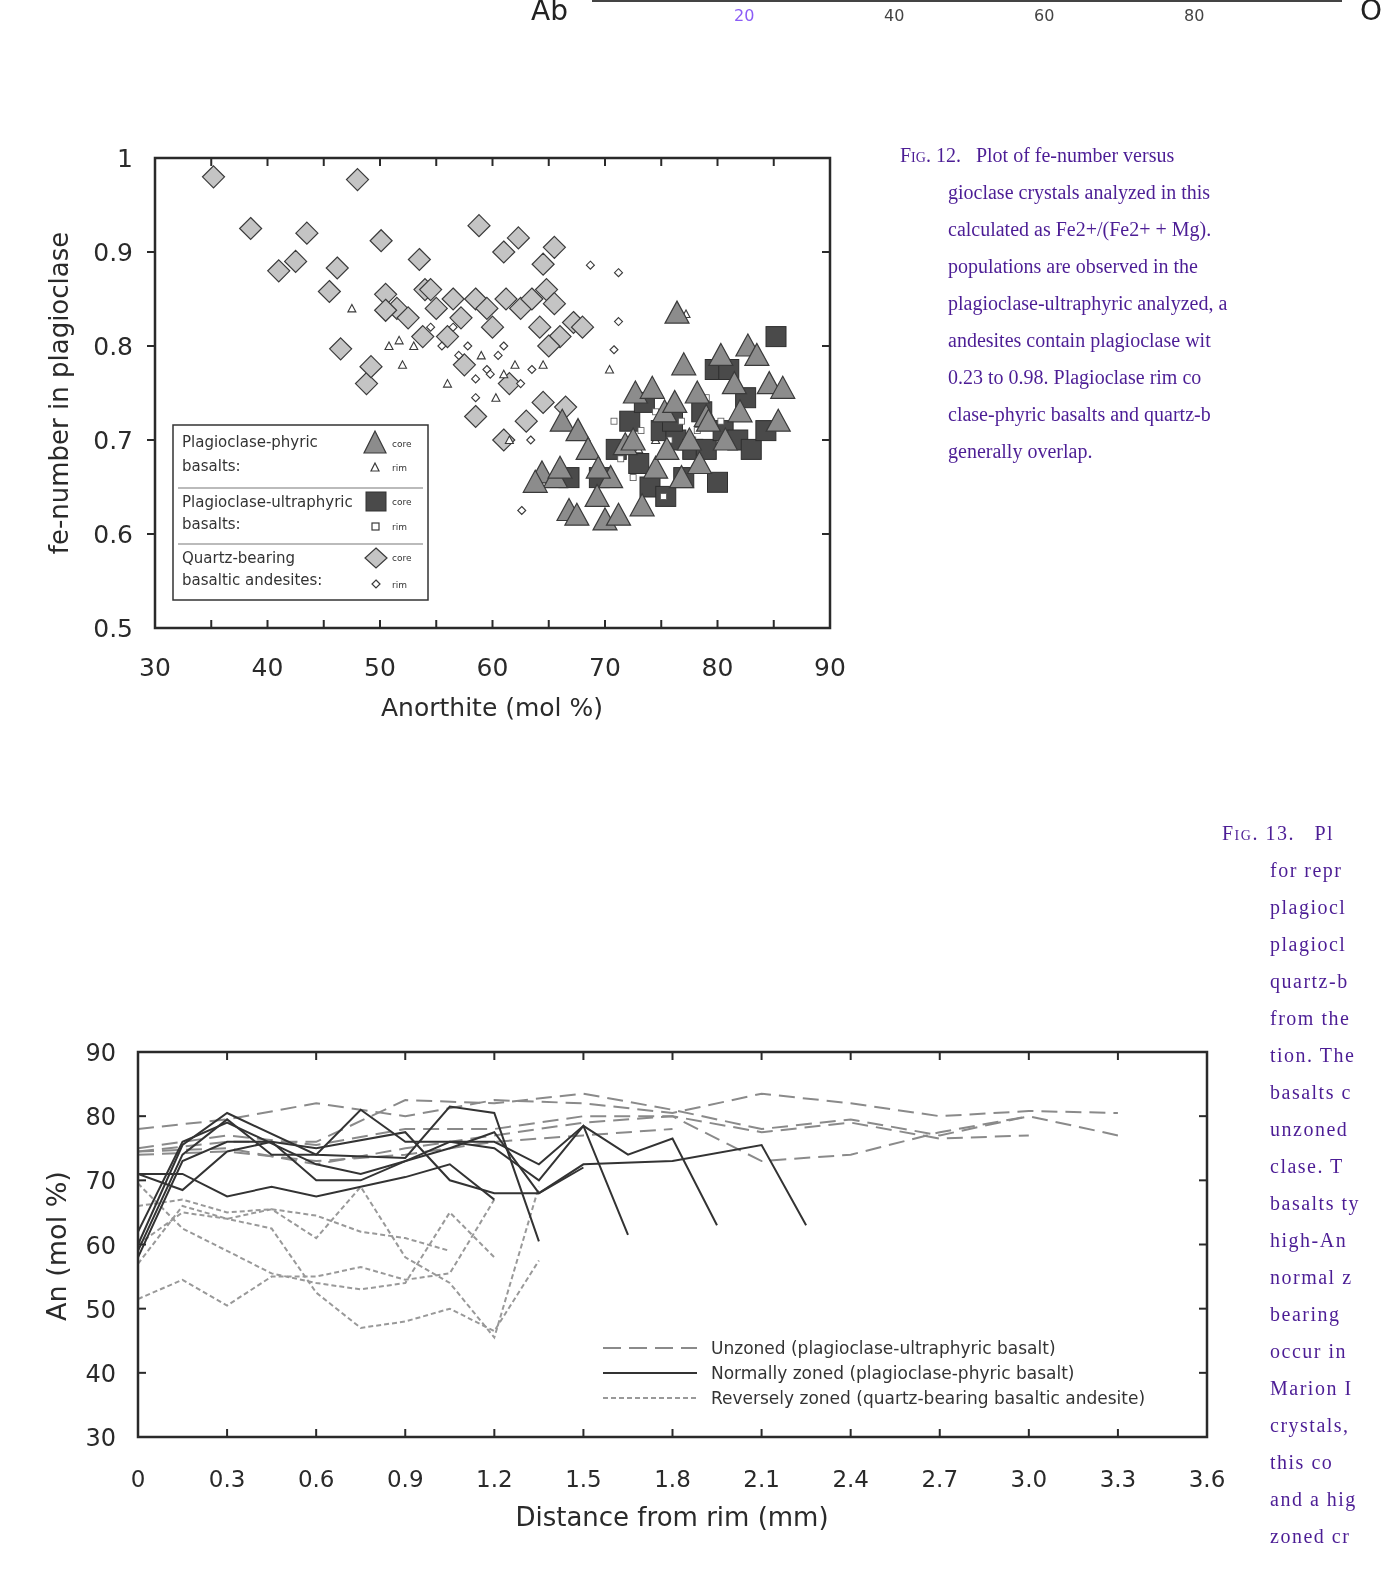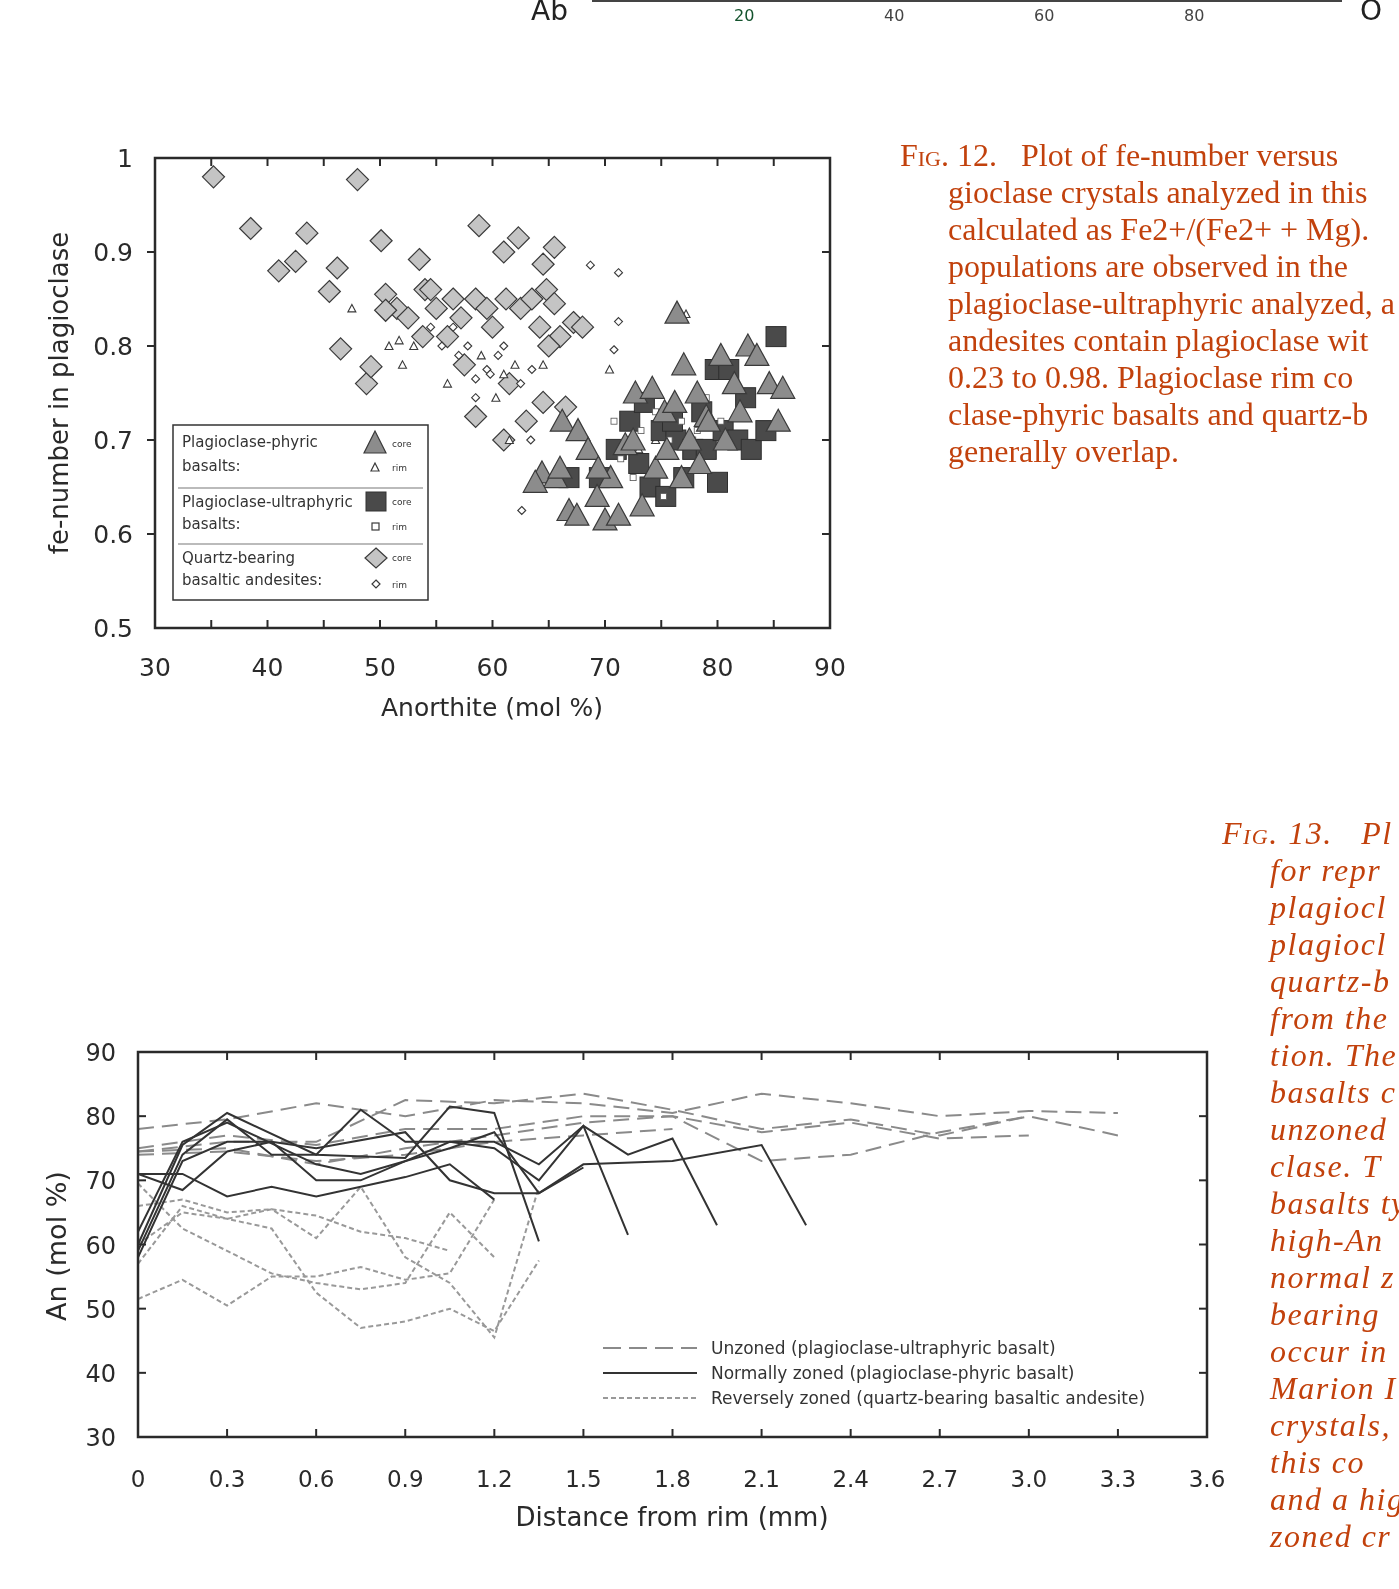--- a/index.html
+++ b/index.html
@@ -1,33 +1,33 @@
 <!DOCTYPE html>
 <html><head>
 <meta charset="utf-8">
 <style>
   html, body { margin: 0; padding: 0; background: #ffffff; }
   body { width: 1399px; height: 1589px; position: relative; overflow: hidden; font-family: "DejaVu Sans", sans-serif; color: #222; }
   .abs { position: absolute; }
   svg text { font-family: "DejaVu Sans", sans-serif; }
-  .caption { font-family: "Liberation Serif", "DejaVu Serif", serif; font-size: 32px; line-height: 37px; color: #c2410c; white-space: nowrap; }
+  .caption { font-family: "Liberation Serif", "DejaVu Serif", serif; font-size: 20px; line-height: 37px; color: #4c1d95; white-space: nowrap; }
   .caption .line { display: block; }
   .caption .indent { padding-left: 48px; }
   .caption .sc { font-variant: small-caps; }
   .top-ab { font-size: 28px; color: #222; }
   .leg-text { font-size: 15px; fill: #333; }
   .leg-small { font-size: 9px; fill: #333; }
 </style>
 </head>
 <body>
 
 <div class="abs" style="left:0;top:0;width:1123px;height:40px;">
   <span class="abs top-ab" style="left:531px;top:-6px;">Ab</span>
   <div class="abs" style="left:592px;top:0;width:750px;height:2px;background:#444;"></div>
-  <span class="abs" style="left:734px;top:6px;font-size:16px;color:#14532d;">20</span>
+  <span class="abs" style="left:734px;top:6px;font-size:16px;color:#8b5cf6;">20</span>
   <span class="abs" style="left:884px;top:6px;font-size:16px;color:#444;">40</span>
   <span class="abs" style="left:1034px;top:6px;font-size:16px;color:#444;">60</span>
   <span class="abs" style="left:1184px;top:6px;font-size:16px;color:#444;">80</span>
   <span class="abs top-ab" style="left:1360px;top:-6px;">O</span>
 </div>
 
 <svg class="abs" id="fig12-svg" style="left:0;top:100px;" width="880" height="640" viewBox="0 100 880 640">
   <g id="fig12-markers">
       <polygon points="213.50000000000003,165.8 224.50000000000003,176.8 213.50000000000003,187.8 202.50000000000003,176.8" fill="#c4c4c4" stroke="#3a3a3a" stroke-width="1.2"></polygon>
       <polygon points="357.5,168.62 368.5,179.62 357.5,190.62 346.5,179.62" fill="#c4c4c4" stroke="#3a3a3a" stroke-width="1.2"></polygon>
@@ -359,21 +359,21 @@
   <g>
     <line x1="603" y1="1348" x2="697" y2="1348" stroke="#8a8a8a" stroke-width="2" stroke-dasharray="18,8"></line>
     <line x1="603" y1="1373" x2="697" y2="1373" stroke="#333" stroke-width="2"></line>
     <line x1="603" y1="1398" x2="697" y2="1398" stroke="#999" stroke-width="2" stroke-dasharray="5,3"></line>
     <text x="711" y="1354" font-size="17" fill="#333">Unzoned (plagioclase-ultraphyric basalt)</text>
     <text x="711" y="1379" font-size="17" fill="#333">Normally zoned (plagioclase-phyric basalt)</text>
     <text x="711" y="1404" font-size="17" fill="#333">Reversely zoned (quartz-bearing basaltic andesite)</text>
   </g>
 </svg>
 
-<div class="abs caption" style="left:1222px;top:815px;letter-spacing:1.5px;font-style:italic;">
+<div class="abs caption" style="left:1222px;top:815px;letter-spacing:1.5px;">
   <span class="line"><span class="sc">Fig. 13.</span>&nbsp;&nbsp;&nbsp;<span>Pl</span></span>
   <span class="line indent">for repr</span>
   <span class="line indent">plagiocl</span>
   <span class="line indent">plagiocl</span>
   <span class="line indent">quartz-b</span>
   <span class="line indent">from the</span>
   <span class="line indent">tion. The</span>
   <span class="line indent">basalts c</span>
   <span class="line indent">unzoned</span>
   <span class="line indent">clase. T</span>

